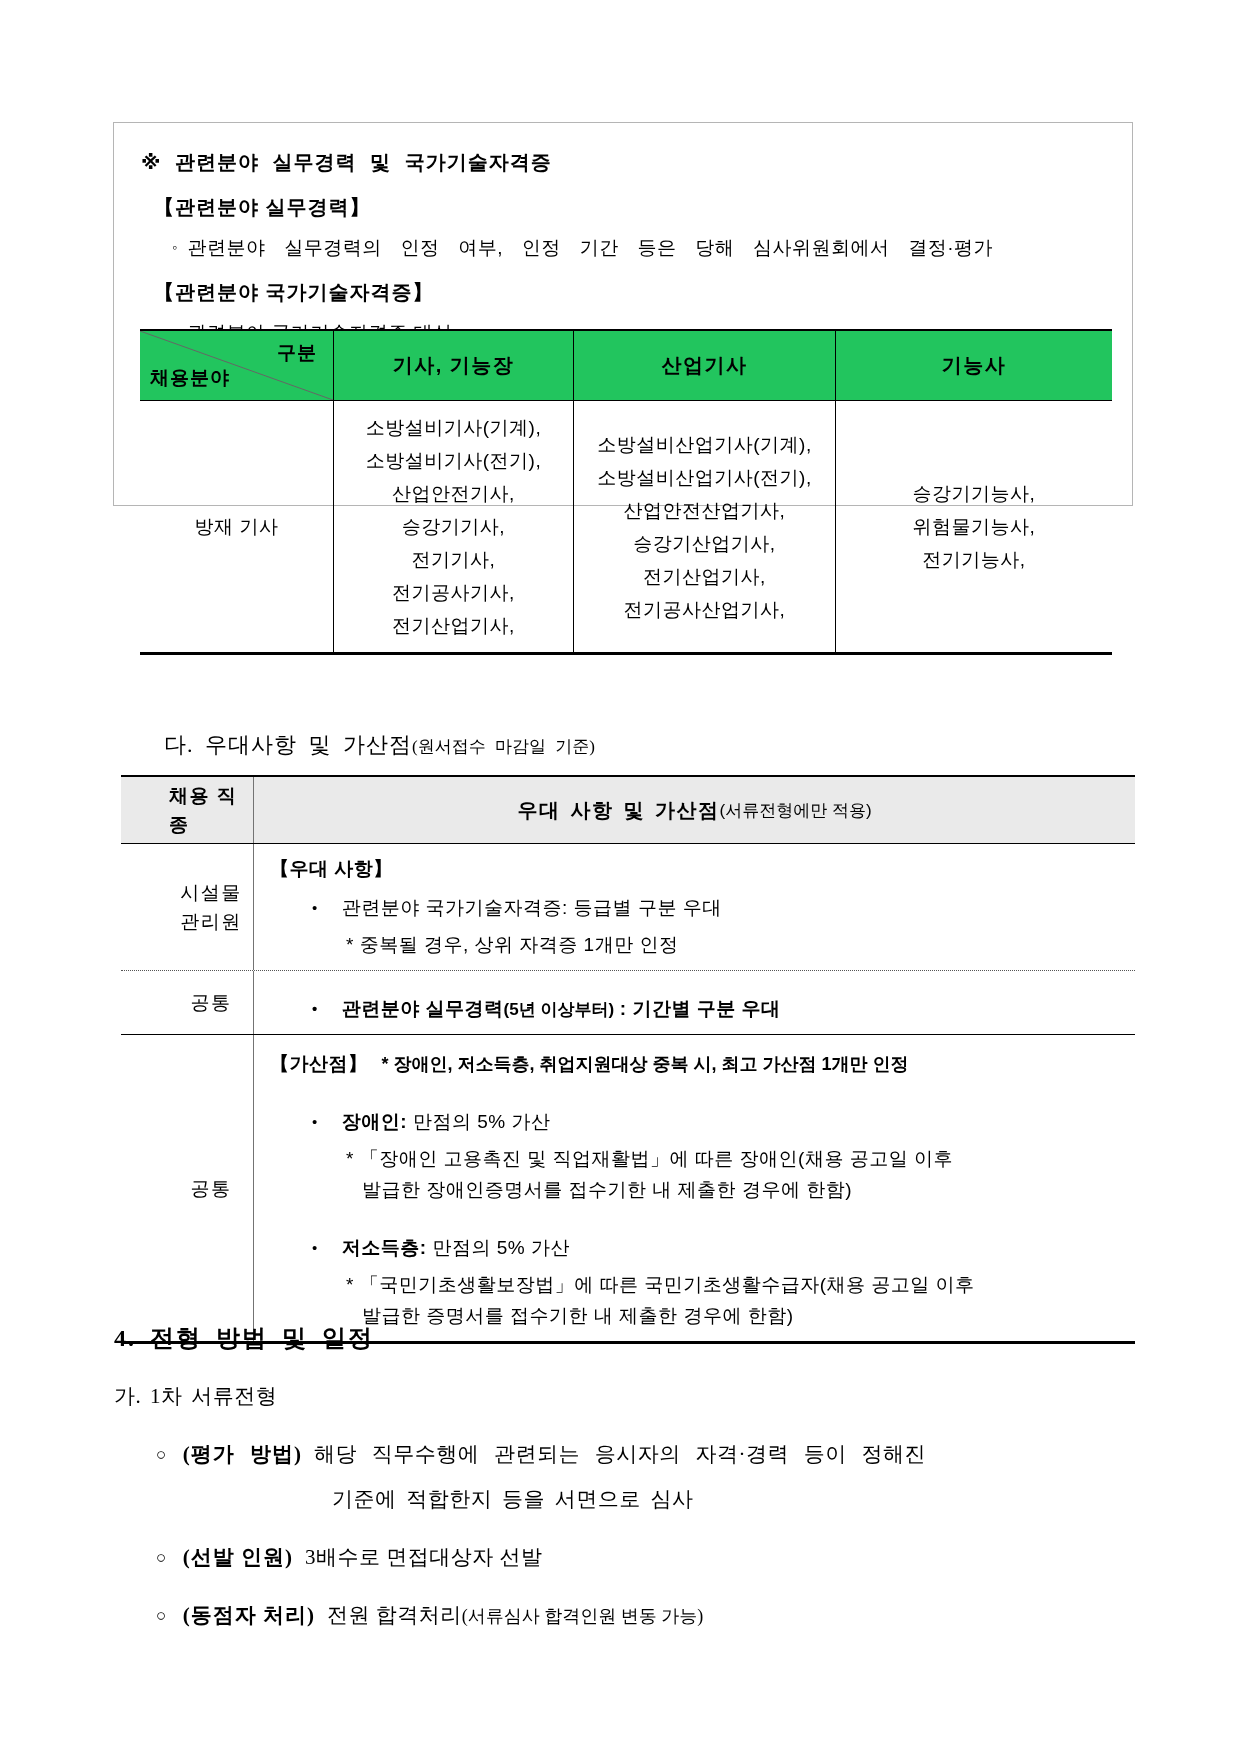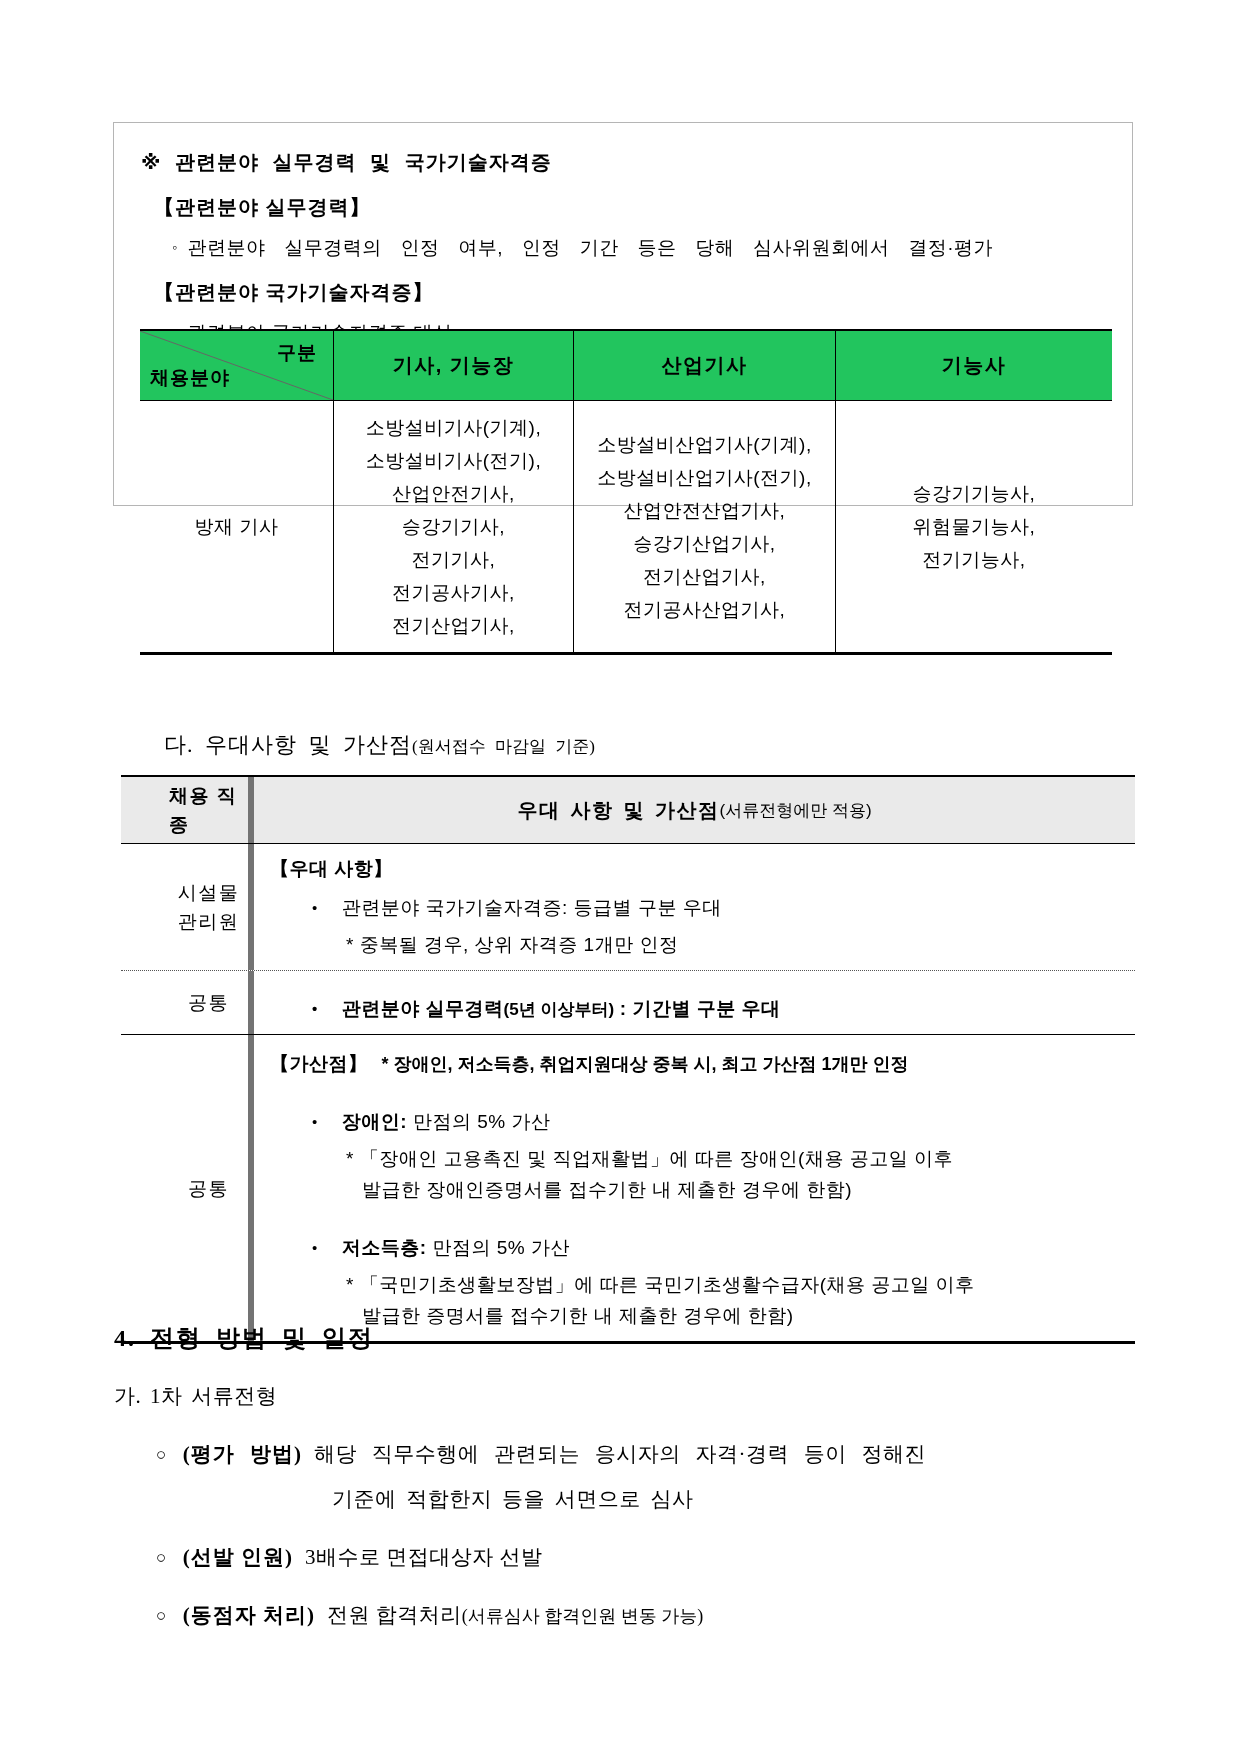--- a/index.html
+++ b/index.html
@@ -45,21 +45,21 @@
   }
   .sub-serif{font-size:17px;letter-spacing:0;}
 
   
   .t2{
     position:absolute;left:121px;top:775px;width:1014px;
     border-top:2px solid #000;border-bottom:3px solid #000;box-sizing:border-box;font-size:19px;
   }
   .t2-row{display:flex;}
   .t2-label{
-    width:133px;min-width:133px;border-right:6px solid #737373;box-sizing:border-box;
+    width:133px;min-width:133px;border-right:1px solid #737373;box-sizing:border-box;
     display:flex;flex-direction:column;align-items:center;justify-content:center;
     font-size:19px;letter-spacing:1.5px;line-height:29px;padding-left:48px;
   }
   .t2-content{flex:1;box-sizing:border-box;padding:9px 14px 12px 16px;letter-spacing:0.5px;}
   .t2-head{background:#eaeaea;height:66px;border-bottom:1px solid #000;}
   .t2-head .t2-label{font-weight:bold;}
   .t2-head-content{display:flex;align-items:center;justify-content:center;padding:0;}
   .t2-head-main{font-weight:bold;font-size:20px;letter-spacing:1.5px;word-spacing:3px;}
   .t2-r1{border-bottom:1px dotted #555;}
   .t2-r2{border-bottom:1px solid #000;min-height:63px;}

